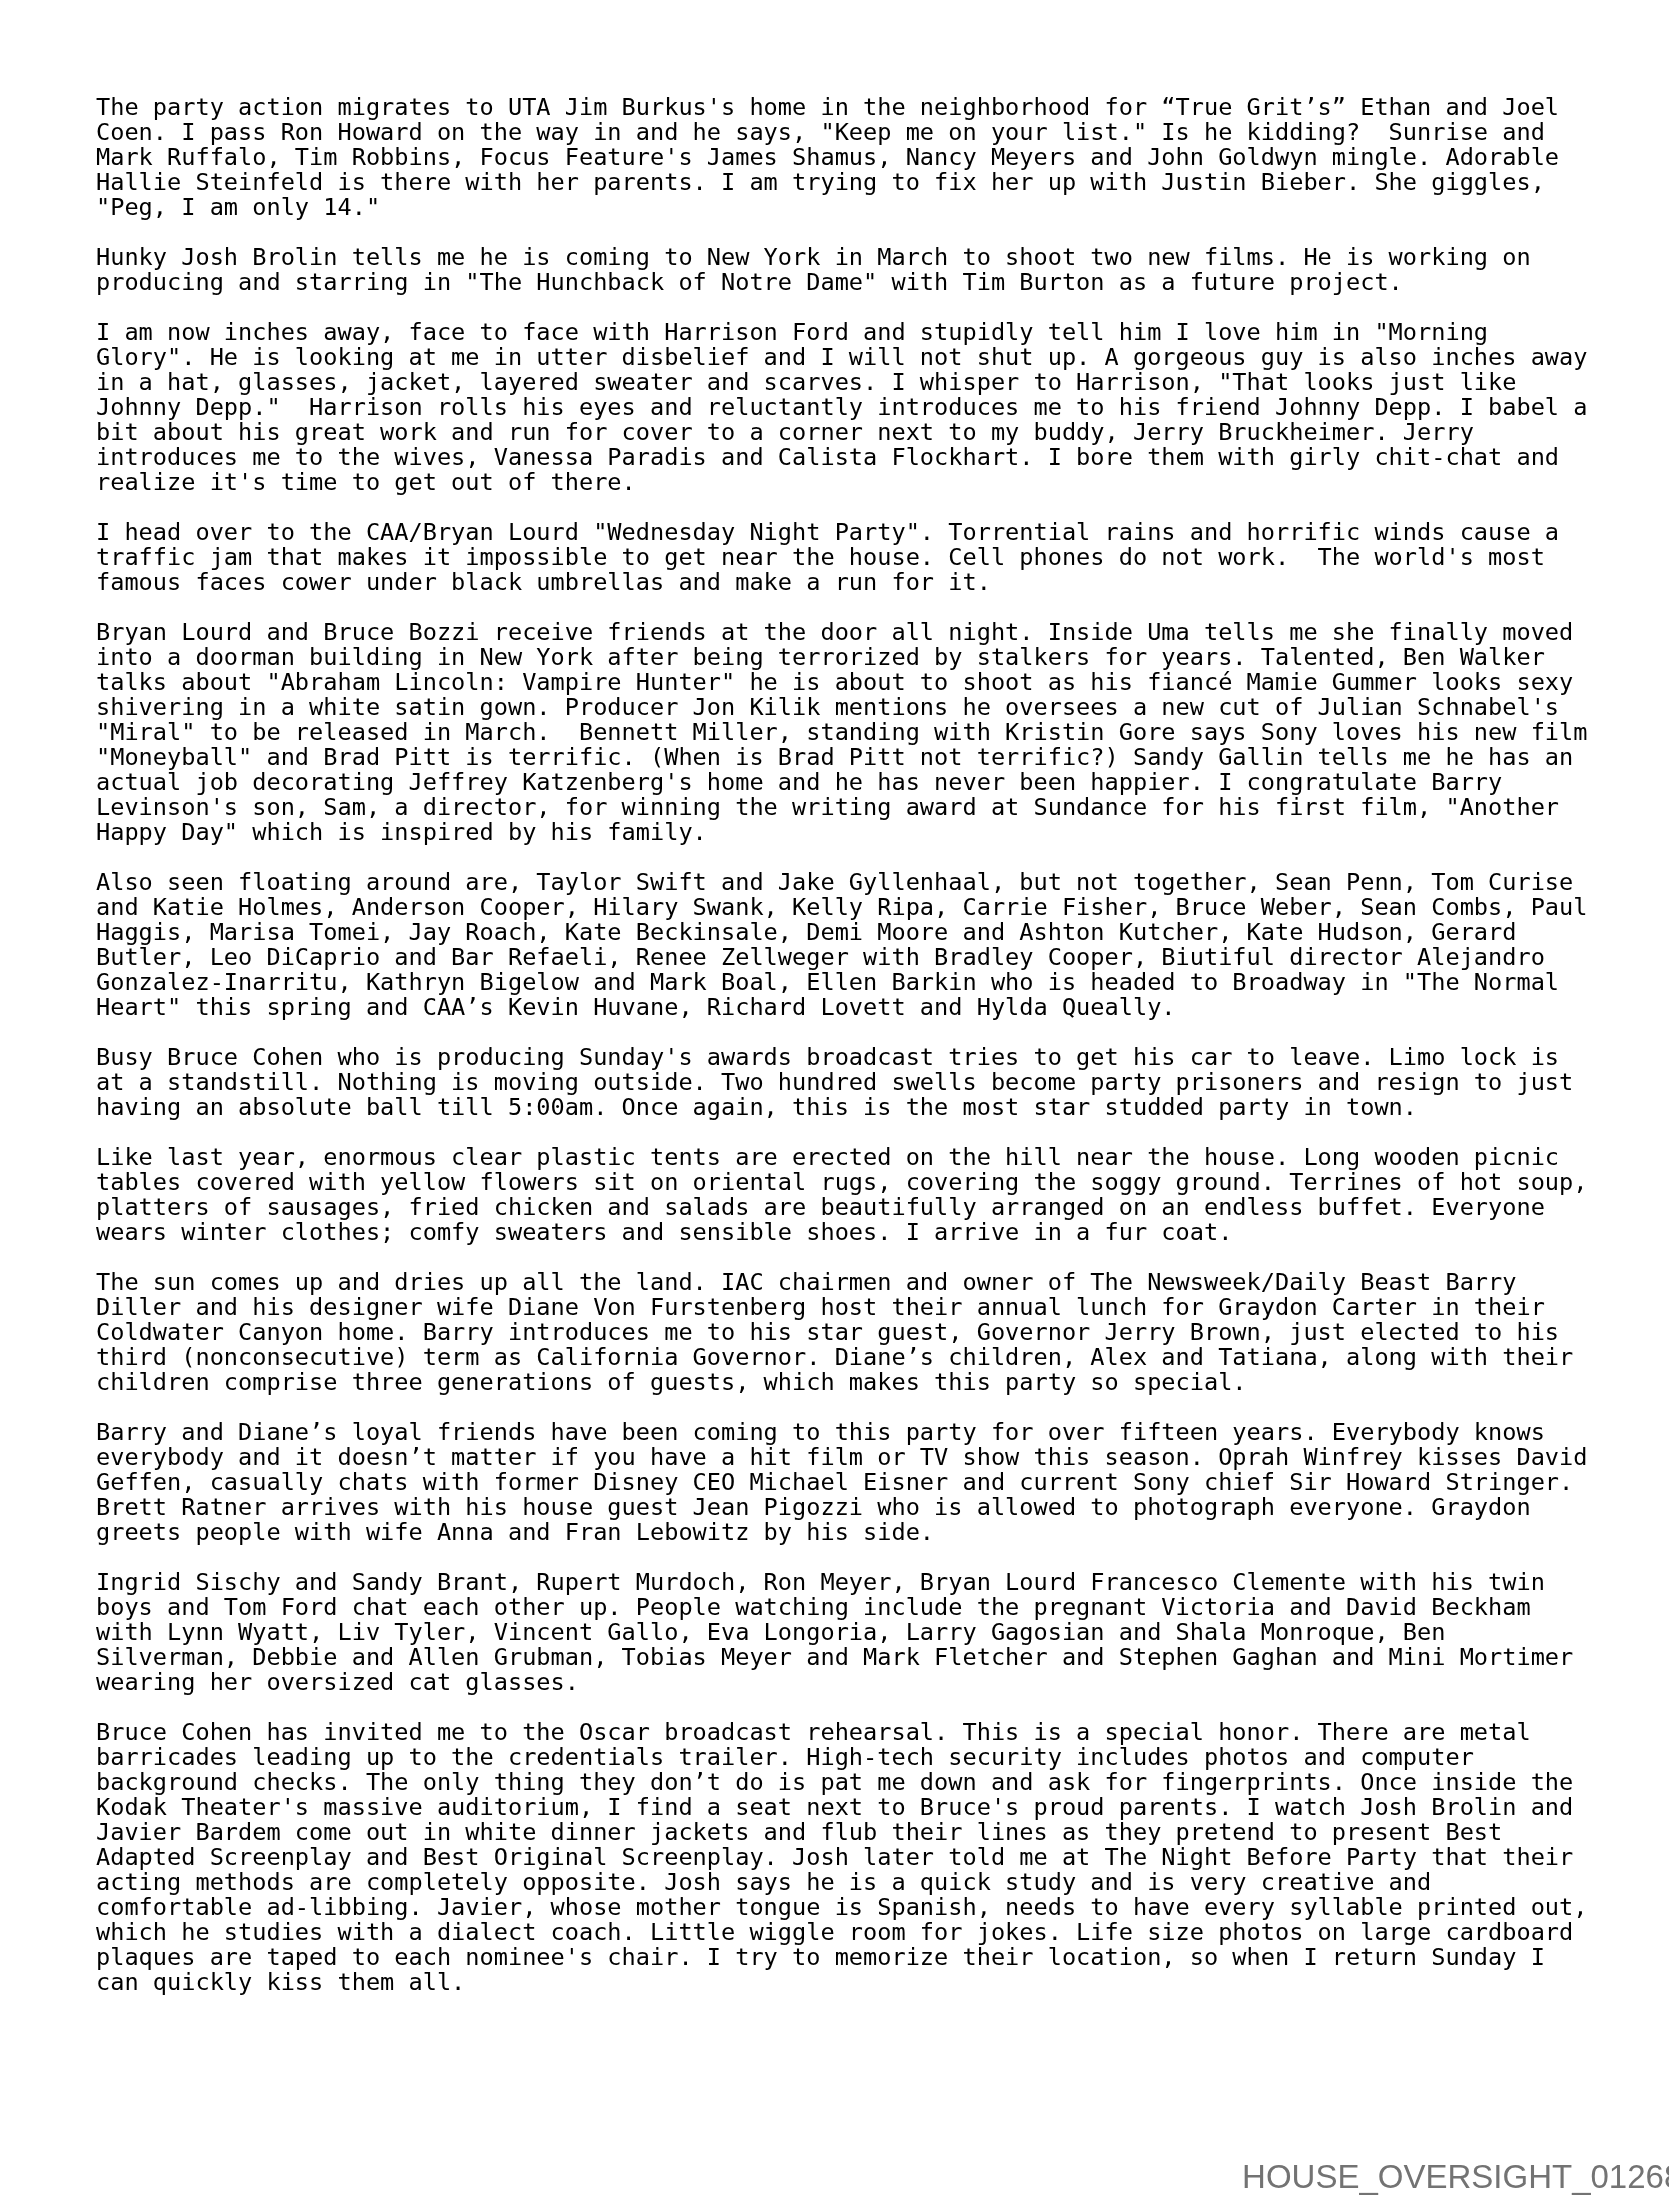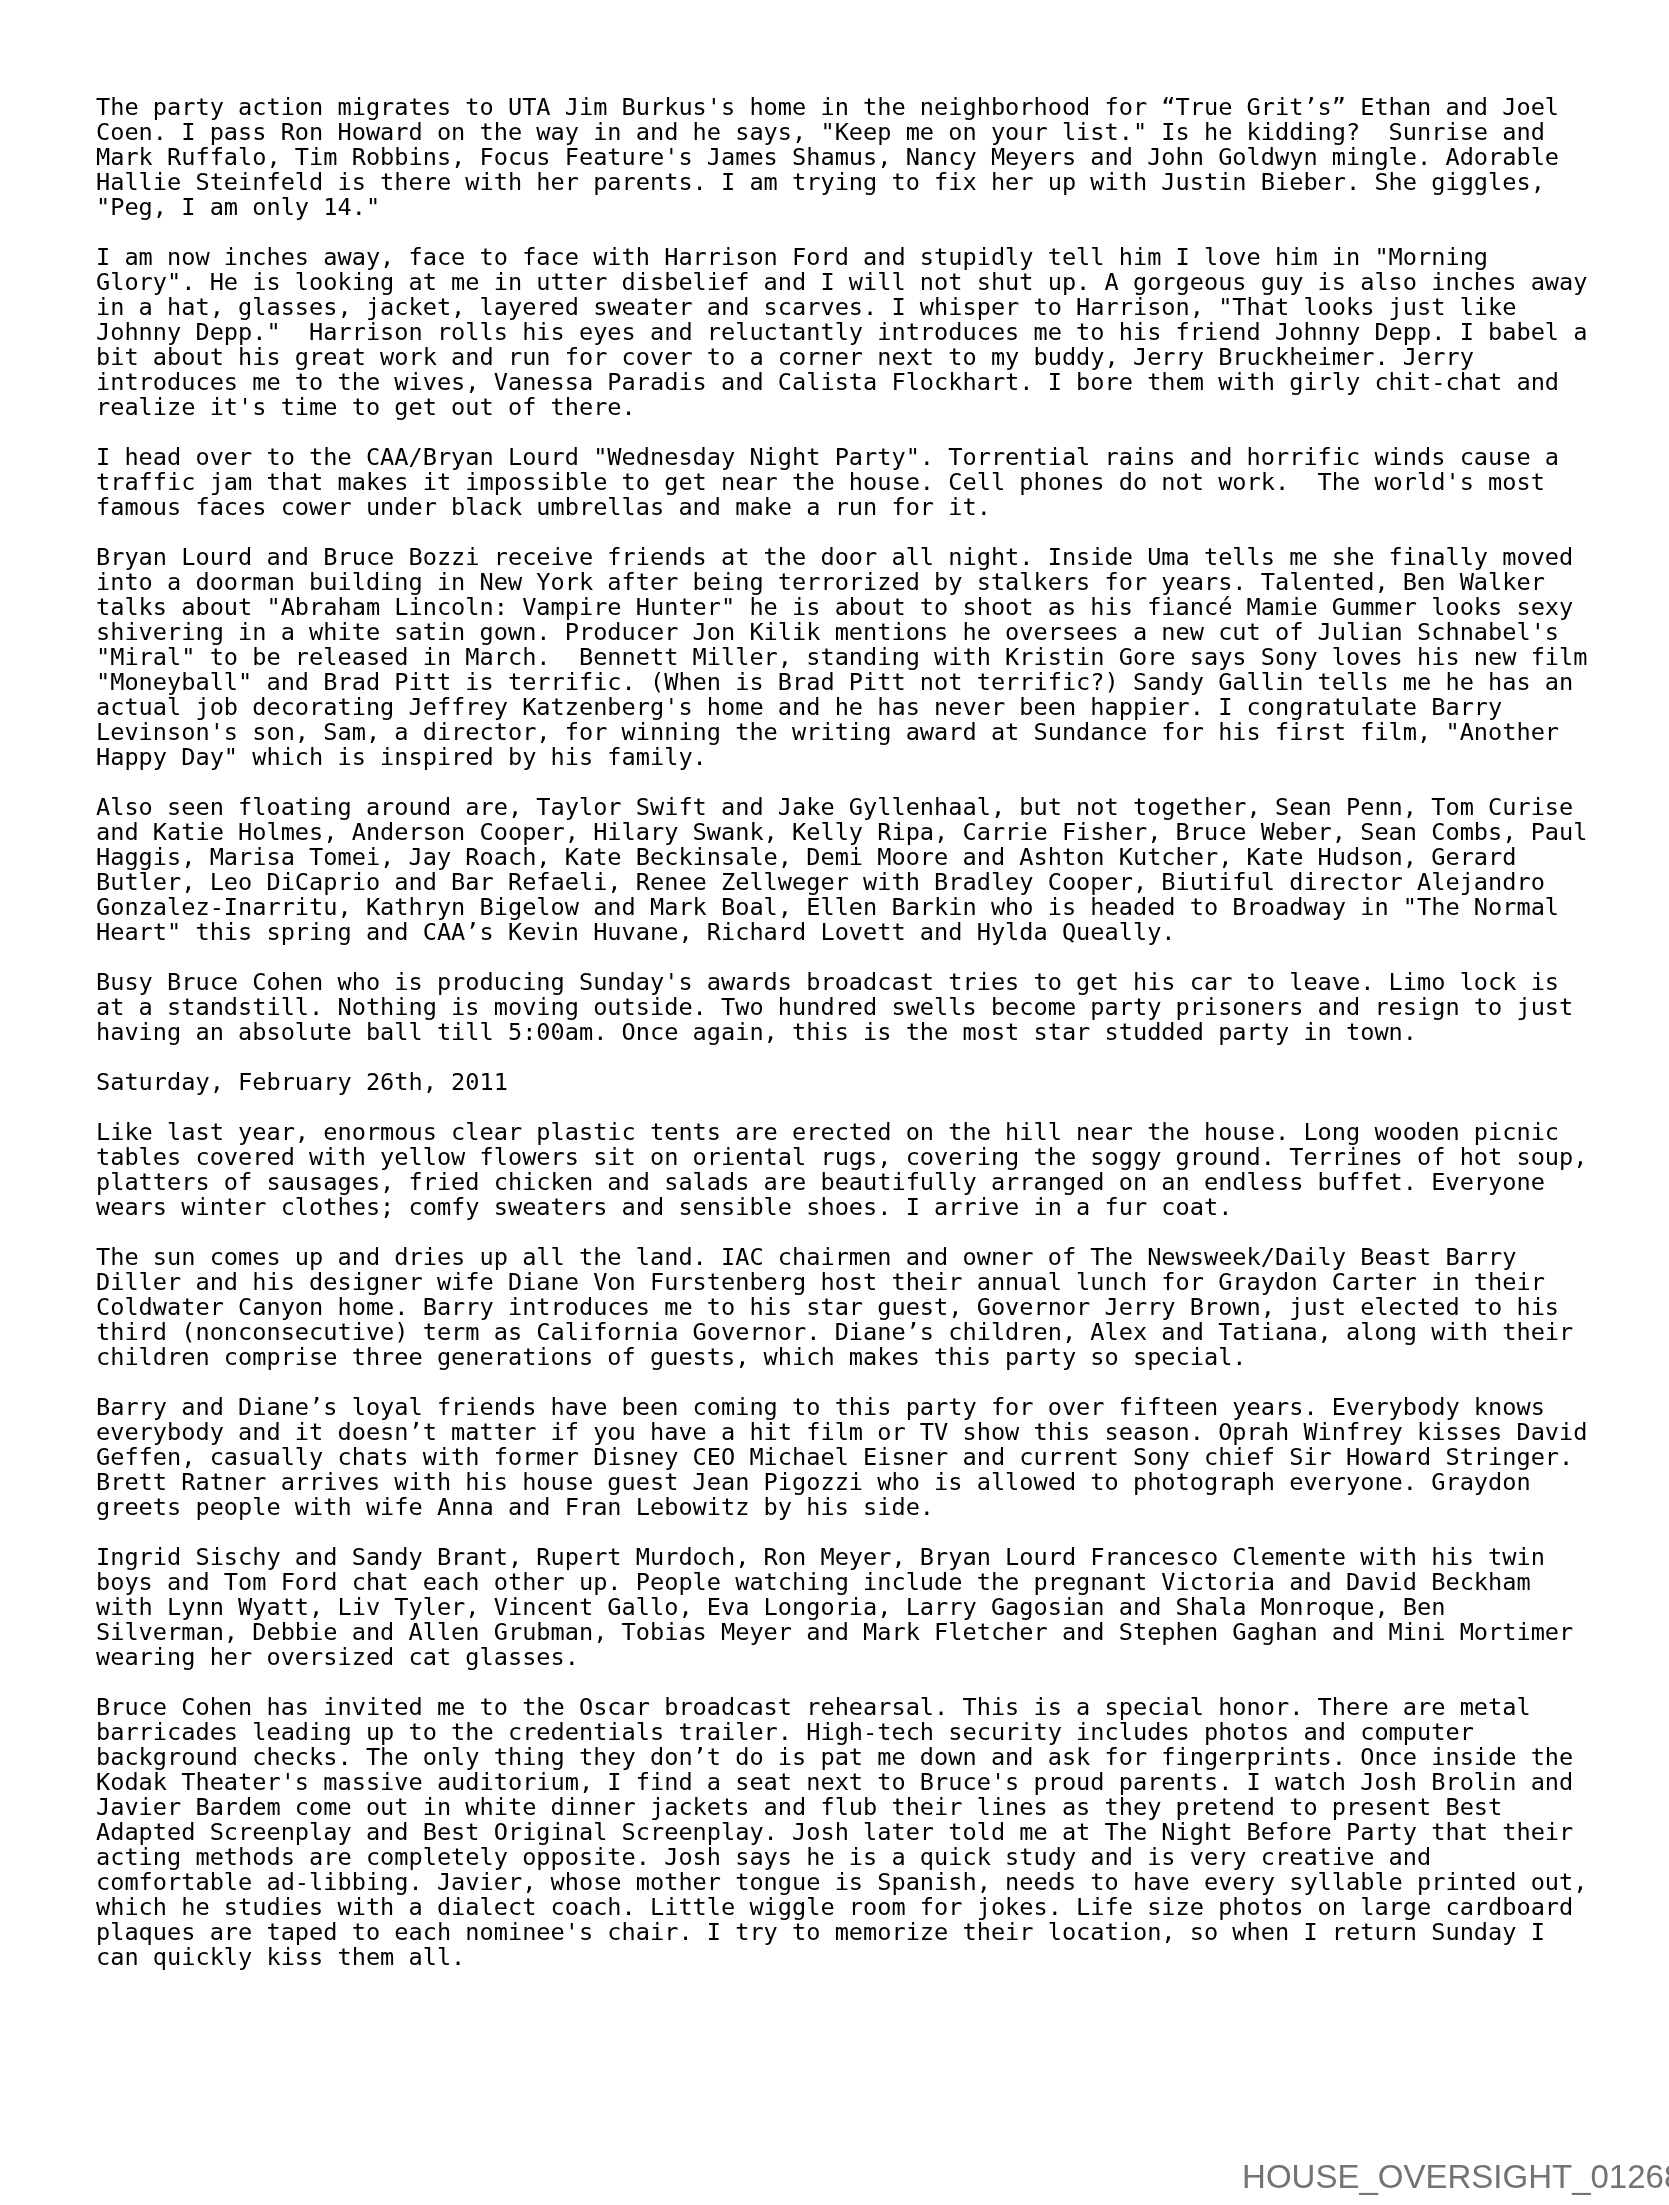--- a/index.html
+++ b/index.html
@@ -52,20 +52,22 @@
 </head>
 <body>
 
 <div class="page">
   <div class="doc-body">
     <p class="para">The party action migrates to UTA Jim Burkus's home in the neighborhood for “True Grit’s” Ethan and Joel
 Coen. I pass Ron Howard on the way in and he says, "Keep me on your list." Is he kidding?  Sunrise and
 Mark Ruffalo, Tim Robbins, Focus Feature's James Shamus, Nancy Meyers and John Goldwyn mingle. Adorable
 Hallie Steinfeld is there with her parents. I am trying to fix her up with Justin Bieber. She giggles,
 "Peg, I am only 14."</p>
+    <p class="para">Hunky Josh Brolin tells me he is coming to New York in March to shoot two new films. He is working on
+producing and starring in "The Hunchback of Notre Dame" with Tim Burton as a future project.</p>
     <p class="para">I am now inches away, face to face with Harrison Ford and stupidly tell him I love him in "Morning
 Glory". He is looking at me in utter disbelief and I will not shut up. A gorgeous guy is also inches away
 in a hat, glasses, jacket, layered sweater and scarves. I whisper to Harrison, "That looks just like
 Johnny Depp."  Harrison rolls his eyes and reluctantly introduces me to his friend Johnny Depp. I babel a
 bit about his great work and run for cover to a corner next to my buddy, Jerry Bruckheimer. Jerry
 introduces me to the wives, Vanessa Paradis and Calista Flockhart. I bore them with girly chit-chat and
 realize it's time to get out of there.</p>
     <p class="para">I head over to the CAA/Bryan Lourd "Wednesday Night Party". Torrential rains and horrific winds cause a
 traffic jam that makes it impossible to get near the house. Cell phones do not work.  The world's most
 famous faces cower under black umbrellas and make a run for it.</p>
@@ -80,21 +82,20 @@
 Happy Day" which is inspired by his family.</p>
     <p class="para">Also seen floating around are, Taylor Swift and Jake Gyllenhaal, but not together, Sean Penn, Tom Curise
 and Katie Holmes, Anderson Cooper, Hilary Swank, Kelly Ripa, Carrie Fisher, Bruce Weber, Sean Combs, Paul
 Haggis, Marisa Tomei, Jay Roach, Kate Beckinsale, Demi Moore and Ashton Kutcher, Kate Hudson, Gerard
 Butler, Leo DiCaprio and Bar Refaeli, Renee Zellweger with Bradley Cooper, Biutiful director Alejandro
 Gonzalez-Inarritu, Kathryn Bigelow and Mark Boal, Ellen Barkin who is headed to Broadway in "The Normal
 Heart" this spring and CAA’s Kevin Huvane, Richard Lovett and Hylda Queally.</p>
     <p class="para">Busy Bruce Cohen who is producing Sunday's awards broadcast tries to get his car to leave. Limo lock is
 at a standstill. Nothing is moving outside. Two hundred swells become party prisoners and resign to just
 having an absolute ball till 5:00am. Once again, this is the most star studded party in town.</p>
-    <p class="para date-heading">Saturday, February 26th, 2011</p>
     <p class="para">Like last year, enormous clear plastic tents are erected on the hill near the house. Long wooden picnic
 tables covered with yellow flowers sit on oriental rugs, covering the soggy ground. Terrines of hot soup,
 platters of sausages, fried chicken and salads are beautifully arranged on an endless buffet. Everyone
 wears winter clothes; comfy sweaters and sensible shoes. I arrive in a fur coat.</p>
     <p class="para">The sun comes up and dries up all the land. IAC chairmen and owner of The Newsweek/Daily Beast Barry
 Diller and his designer wife Diane Von Furstenberg host their annual lunch for Graydon Carter in their
 Coldwater Canyon home. Barry introduces me to his star guest, Governor Jerry Brown, just elected to his
 third (nonconsecutive) term as California Governor. Diane’s children, Alex and Tatiana, along with their
 children comprise three generations of guests, which makes this party so special.</p>
     <p class="para">Barry and Diane’s loyal friends have been coming to this party for over fifteen years. Everybody knows

